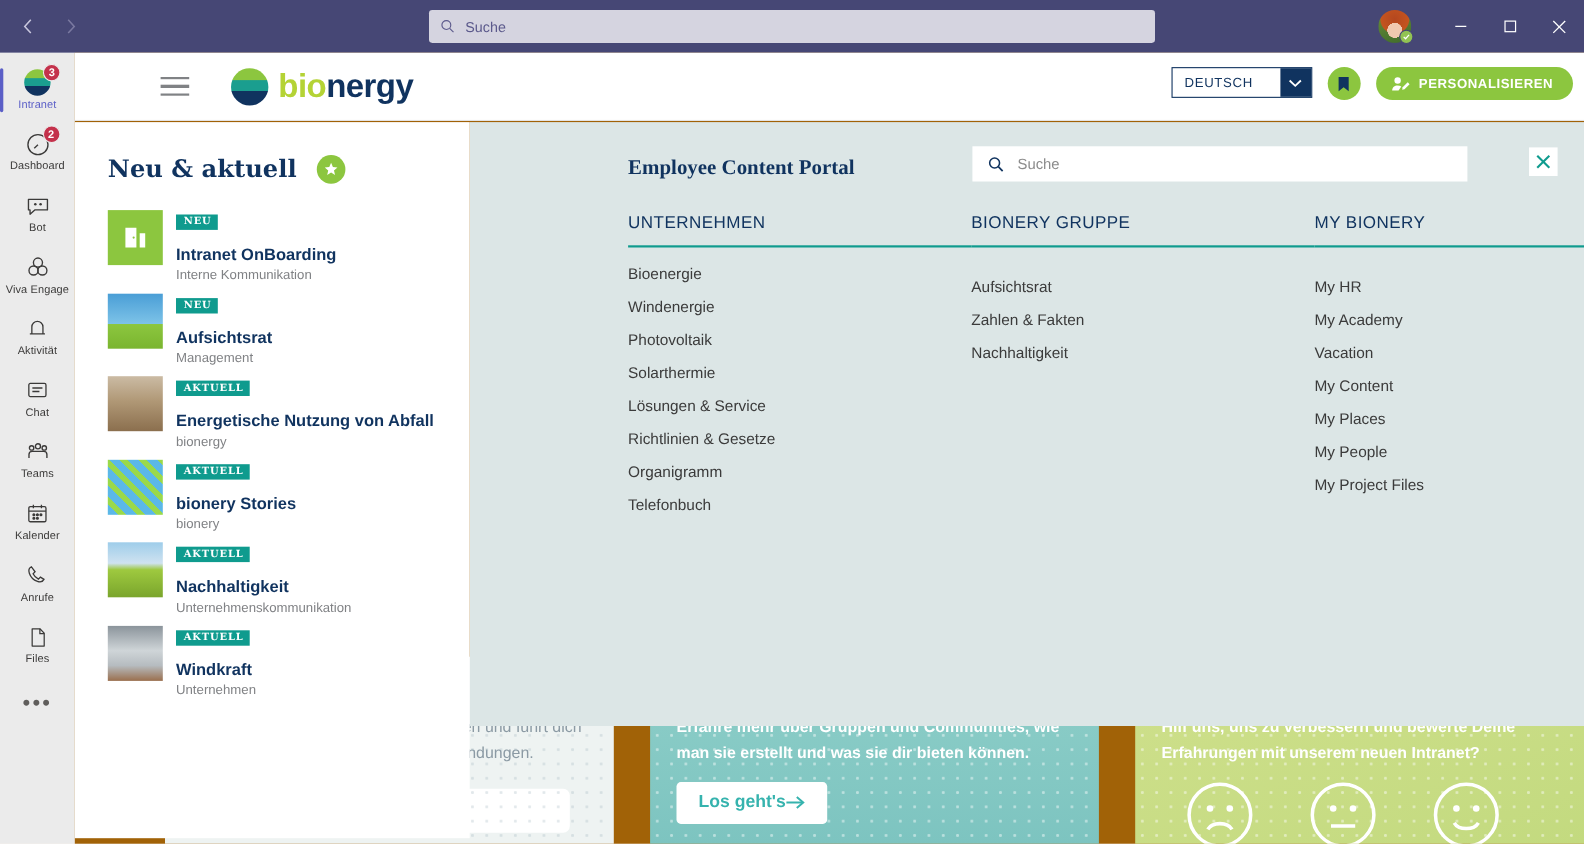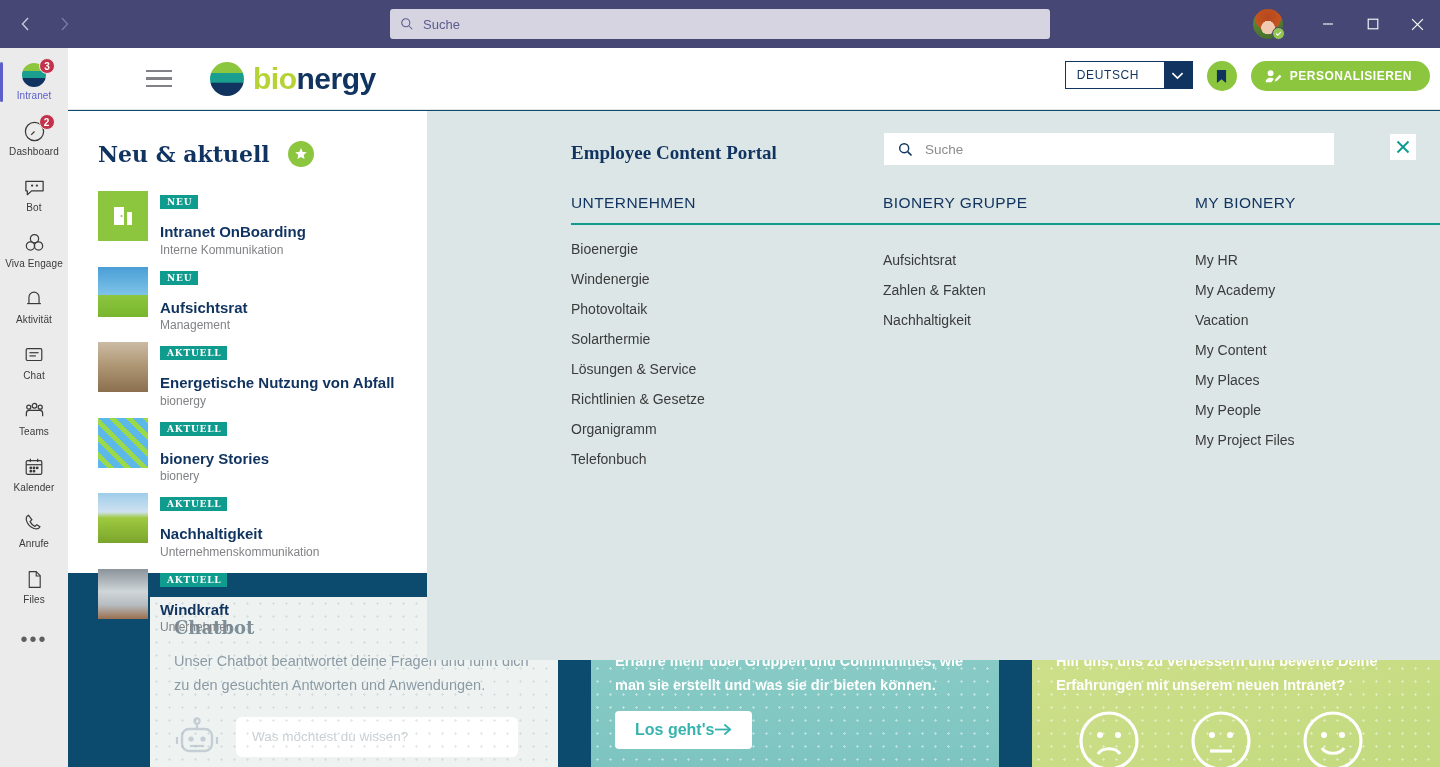--- a/index.html
+++ b/index.html
@@ -88,21 +88,21 @@
   .rail-more { margin-top: 14px; color: #605e5c; font-size: 20px; letter-spacing: 2px; }
   .logo-orb {
     width: 24px; height: 24px; border-radius: 50%;
     background: linear-gradient(180deg, #8cc63f 0%, #8cc63f 34%, #1a9e8f 35%, #1a9e8f 62%, #10335f 63%, #10335f 100%);
   }
 
   
   .page {
     position: absolute; top: 48px; left: 68px;
     width: 1372px; height: 719px;
-    background: #0c4a6e;
+    background: #a16207;
   }
 
   
   .bx-header {
     position: relative; height: 62px;
     background: #ffffff; border-bottom: 1px solid #e4e4e4;
     display: flex; align-items: center;
   }
   .burger { margin-left: 78px; display: flex; flex-direction: column; gap: 5px; cursor: pointer; }
   .burger span { display: block; width: 26px; height: 2.5px; background: #808285; }
@@ -134,21 +134,21 @@
   }
   .pers-btn {
     height: 30px; background: #8cc63f; border-radius: 15px; color: #fff;
     display: flex; align-items: center; gap: 8px; padding: 0 18px 0 14px;
     font-size: 12px; font-weight: bold; letter-spacing: .5px;
   }
 
   
   .news-panel {
     position: absolute; left: 0; top: 63px;
-    width: 359px; height: 462px; background: #ffffff; z-index: 4;
+    width: 359px; height: 651px; background: #ffffff; z-index: 4;
   }
   .news-head { display: flex; align-items: center; gap: 18px; margin: 30px 0 0 30px; }
   .news-title { font-family: "DejaVu Serif", serif; font-size: 22px; font-weight: bold; color: #10335f; }
   .star-badge {
     width: 26px; height: 26px; border-radius: 50%; background: #8cc63f;
     display: flex; align-items: center; justify-content: center; color: #fff; font-size: 15px;
   }
   .news-list { margin: 24px 0 0 30px; }
   .news-item { display: flex; gap: 12px; margin-bottom: 10px; }
   .thumb { width: 50px; height: 50px; flex: none; background-size: cover; }

